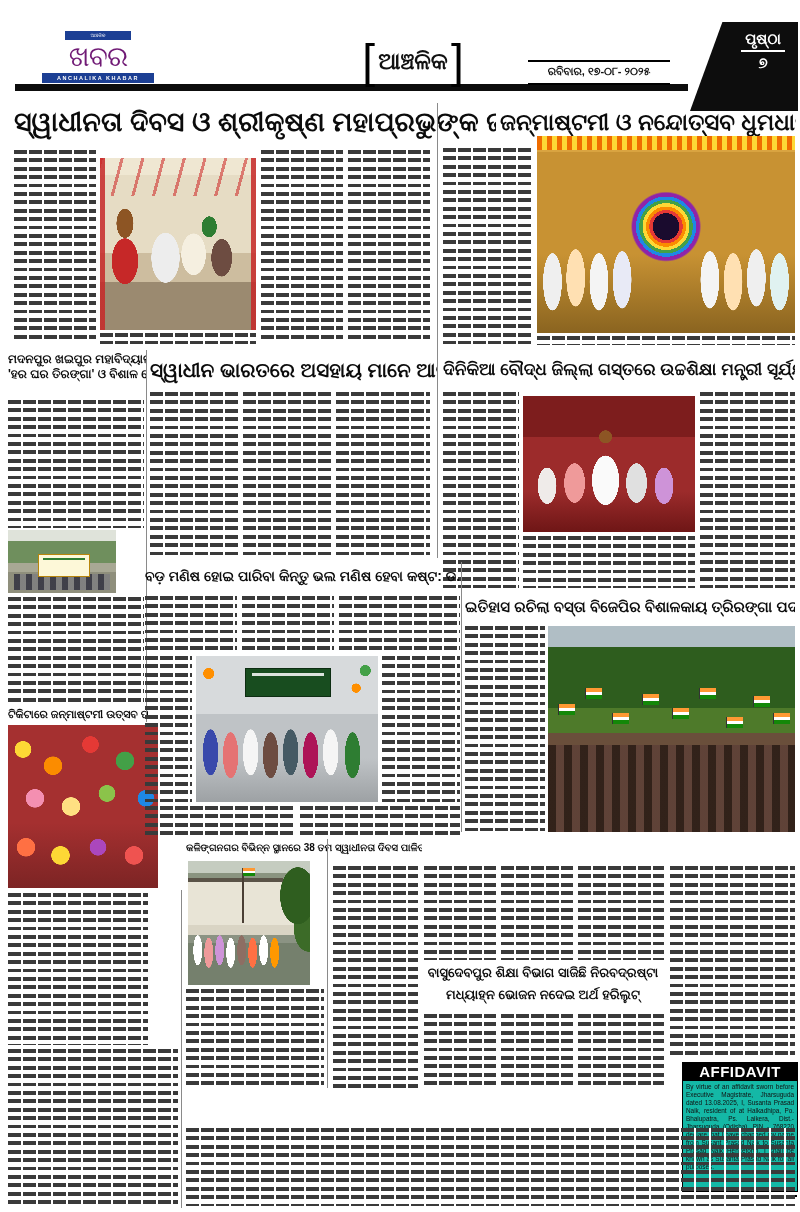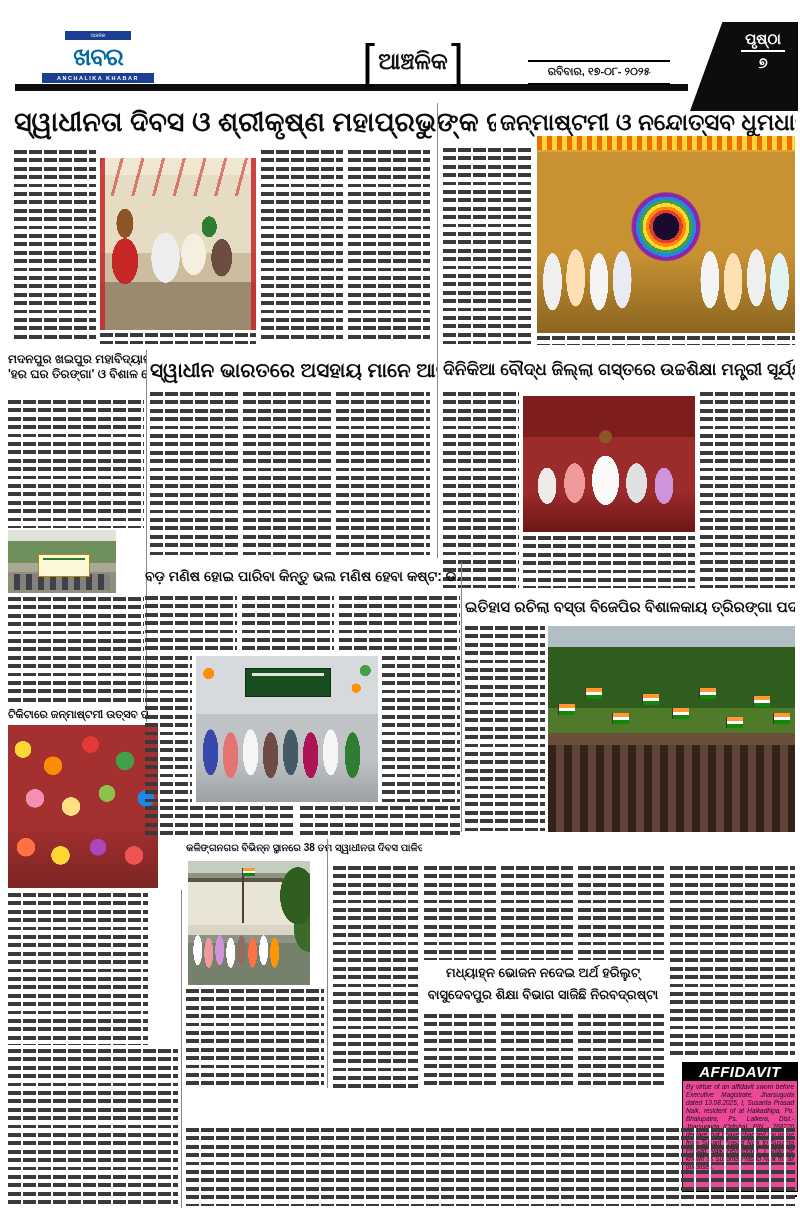--- a/index.html
+++ b/index.html
@@ -4,21 +4,21 @@
 <style>
   html,body{margin:0;padding:0;background:#fff;}
   .page{position:relative;width:800px;height:1212px;background:#ffffff;overflow:hidden;
         font-family:"Liberation Sans", sans-serif;color:#111;}
   .abs{position:absolute;}
   
   .hdr-rule{left:15px;top:84px;width:673px;height:7px;background:#0d0d0d;}
   .logo{left:28px;top:31px;width:140px;height:58px;text-align:center;}
   .logo-top{width:66px;height:9px;background:#1c3f94;color:#fff;font-size:5px;line-height:9px;
             margin:0 auto;overflow:hidden;}
-  .logo-main{font-size:24px;line-height:33px;font-weight:bold;color:#0369a1;letter-spacing:-1px;
+  .logo-main{font-size:28px;line-height:33px;font-weight:normal;color:#701a75;letter-spacing:-1px;
              white-space:nowrap;overflow:hidden;}
   .logo-bot{width:112px;height:10px;background:#1c3f94;color:#fff;font-size:5.5px;line-height:10px;
             letter-spacing:1.5px;margin:0 auto;overflow:hidden;font-weight:bold;}
   .center-title{left:348px;top:36px;width:130px;height:50px;display:flex;align-items:center;
                 justify-content:center;}
   .bracket{font-size:46px;font-weight:300;line-height:46px;color:#000;}
   .center-title .ttl{font-size:23px;font-weight:bold;padding:0 3px;white-space:nowrap;overflow:hidden;
                      max-width:100px;}
   .date-box{left:528px;top:60px;width:142px;height:21px;border-top:2px solid #000;
             border-bottom:2px solid #000;font-size:11px;font-weight:bold;line-height:19px;
@@ -125,21 +125,21 @@
     radial-gradient(circle 9px at 60% 75%, #ab47bc 0 90%, rgba(0,0,0,0) 95%),
     radial-gradient(circle 10px at 84% 80%, #ef5350 0 90%, rgba(0,0,0,0) 95%),
     linear-gradient(180deg,#a53030 0 60%,#7c2424 100%);}
   .photo8{background:linear-gradient(180deg,#dfe3da 0 18%,#6f8f5d 18% 52%,#a8a894 52% 66%,#8f8f7c 66% 100%);}
   .p8-banner{position:absolute;left:28%;top:38%;width:46%;height:34%;background:#fdf8d8;
     border:1px solid #b8860b;}
   .p8-banner::after{content:"";display:block;margin:3px 4px;height:2px;background:#2e7d32;}
   .p8-fig{position:absolute;bottom:4%;left:6%;width:88%;height:26%;
     background:repeating-linear-gradient(90deg, rgba(44,44,60,.8) 0 6px, rgba(120,120,130,.6) 6px 12px);}
   
-  .affidavit{left:682px;top:1062px;width:114px;height:128px;border:1.5px solid #000;background:#ec4899;font-style:italic;}
+  .affidavit{left:682px;top:1062px;width:114px;height:128px;border:1.5px solid #000;background:#14b8a6;}
   .affidavit::after{content:"";position:absolute;left:0;right:0;bottom:-6px;height:2px;background:#000;}
   .aff-title{background:#000;color:#fff;font-size:15px;font-weight:bold;text-align:center;
     line-height:18px;height:18px;letter-spacing:.5px;}
   .aff-body{font-size:6.4px;line-height:8px;text-align:justify;padding:2px 3px;color:#111;}
 </style>
 </head>
 <body>
 
 <div class="page">
 
@@ -250,22 +250,22 @@
     <div class="p6-flag"></div>
   </div>
   <div class="abs sim" style="left:186px;top:989px;width:138px;height:99px;"></div>
   <div class="abs vr" style="left:327px;top:839px;height:249px;"></div>
 
   <div class="abs sim" style="left:333px;top:866px;width:85px;height:222px;"></div>
   <div class="abs sim" style="left:424px;top:866px;width:72px;height:94px;"></div>
   <div class="abs sim" style="left:501px;top:866px;width:72px;height:94px;"></div>
   <div class="abs sim" style="left:578px;top:866px;width:86px;height:94px;"></div>
   <div class="abs hl2" style="left:420px;top:962px;width:246px;height:48px;font-size:13px;line-height:22px;">
+    <div>ବାସୁଦେବପୁର ଶିକ୍ଷା ବିଭାଗ ସାଜିଛି ନିରବଦ୍ରଷ୍ଟା</div>
     <div>ମଧ୍ୟାହ୍ନ ଭୋଜନ ନଦେଇ ଅର୍ଥ ହରିଲୁଟ୍</div>
-    <div>ବାସୁଦେବପୁର ଶିକ୍ଷା ବିଭାଗ ସାଜିଛି ନିରବଦ୍ରଷ୍ଟା</div>
   </div>
   <div class="abs sim" style="left:424px;top:1014px;width:72px;height:76px;"></div>
   <div class="abs sim" style="left:501px;top:1014px;width:72px;height:76px;"></div>
   <div class="abs sim" style="left:578px;top:1014px;width:86px;height:76px;"></div>
   <div class="abs sim" style="left:670px;top:866px;width:125px;height:190px;"></div>
 
   <div class="abs affidavit">
     <div class="aff-title">AFFIDAVIT</div>
     <div class="aff-body">By virtue of an affidavit sworn before Executive Magistrate, Jharsuguda dated 13.08.2025, I, Susanta Prasad Naik, resident of at Halkadhipa, Po. Bhalupatra, Ps. Laikera, Dist.- Jharsuguda (Odisha), PIN - 768220 declare that I have changed my name from Susant Prasad Naik to Susanta Prasad Naik Henceforth, I shall be known as Susanta Prasad Naik for all purposes.</div>
   </div>

